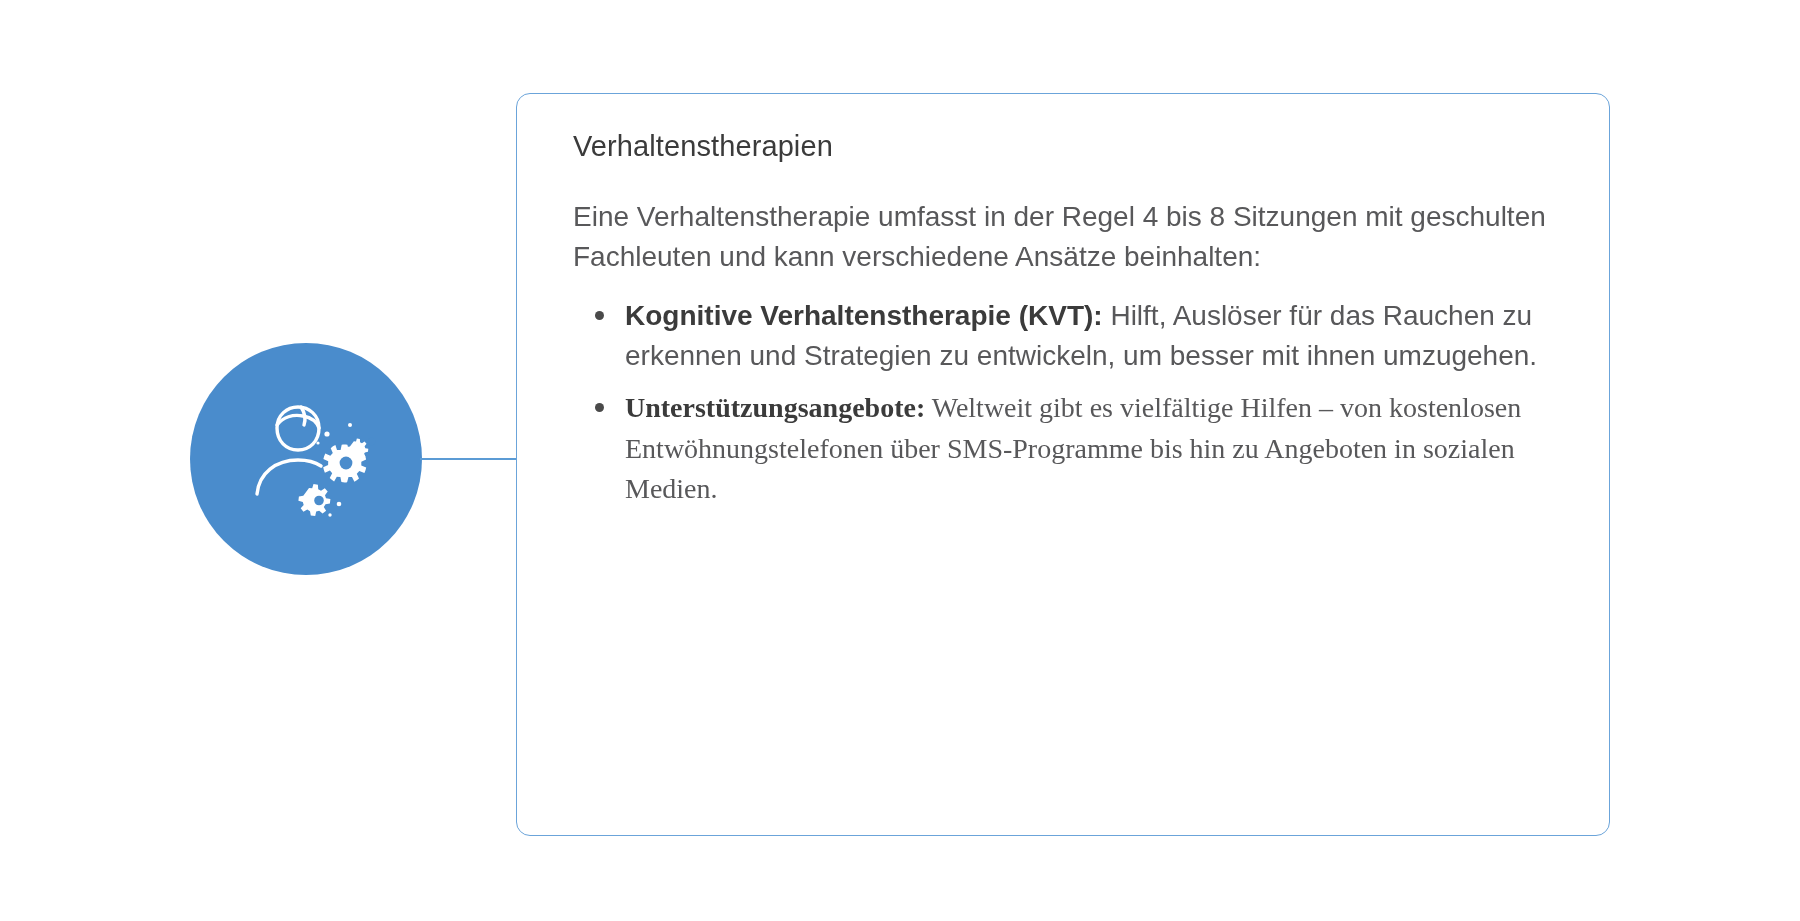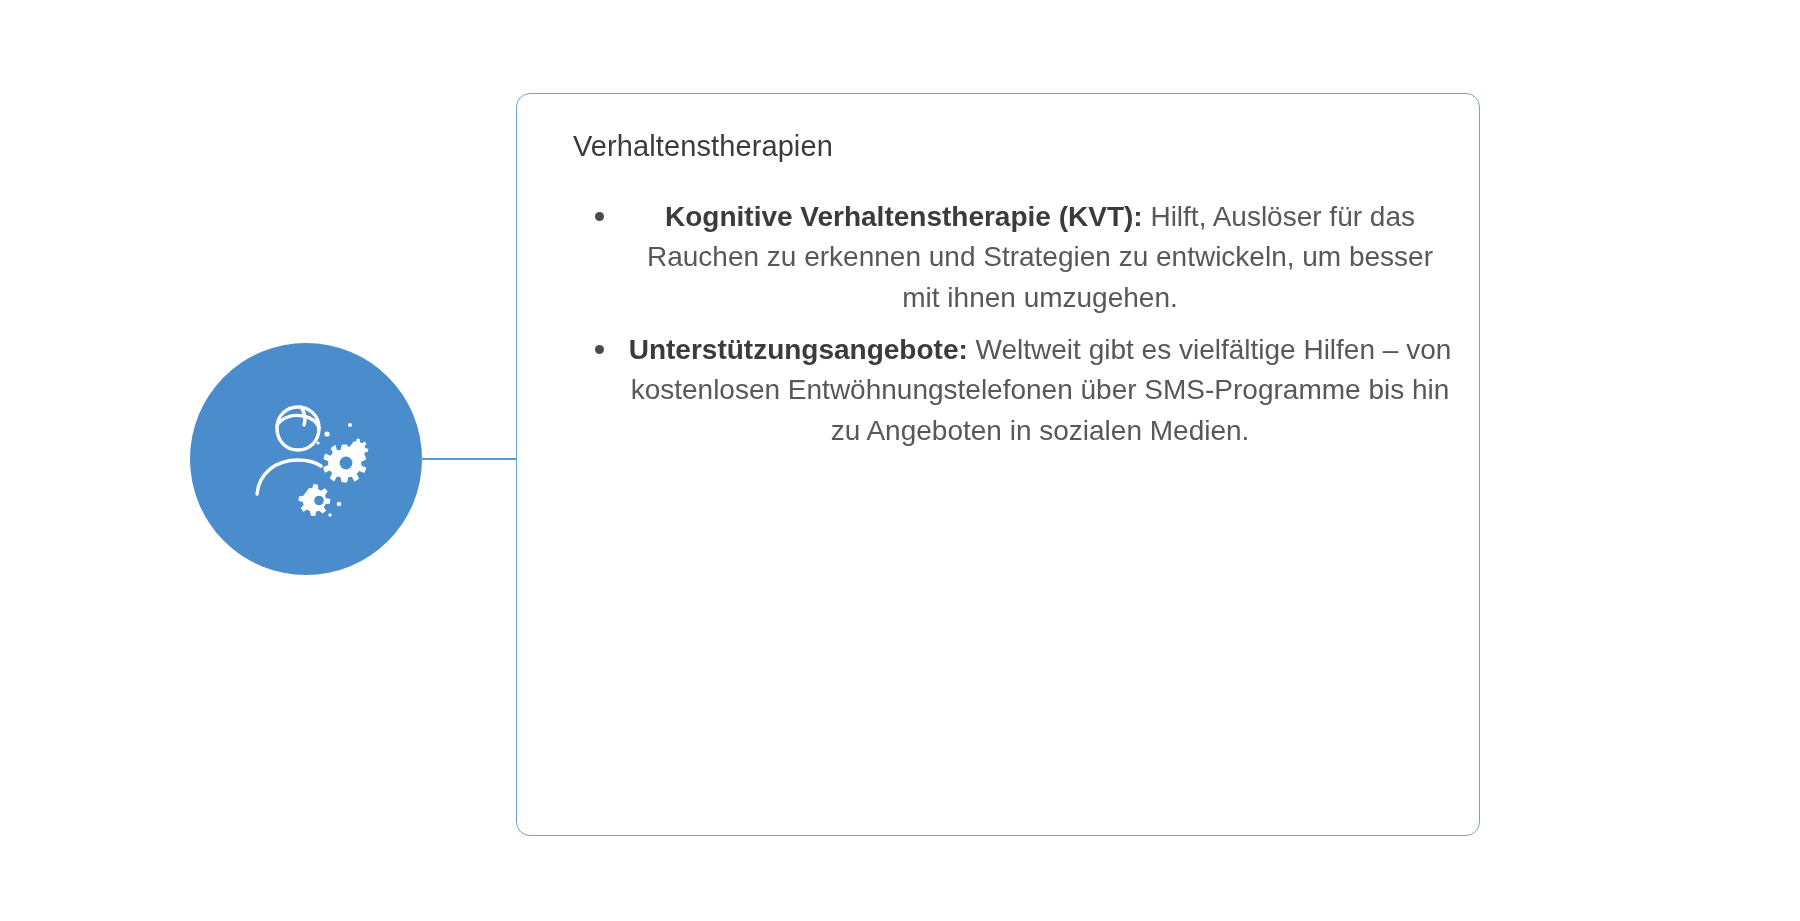--- a/index.html
+++ b/index.html
@@ -46,21 +46,21 @@
     width: 100px;
     height: 2px;
     background: #5b9bd5;
   }
 
   
   .card {
     position: absolute;
     left: 516px;
     top: 93px;
-    width: 964px;
+    width: 1094px;
     height: 743px;
     box-sizing: border-box;
     border: 1.5px solid #6ba4da;
     border-radius: 14px;
     background: #ffffff;
     padding: 36px 24px 30px 56px;
   }
 
   .card-title {
     font-size: 29px;
@@ -83,24 +83,24 @@
     padding: 0;
     list-style: none;
   }
   ul.bullets li {
     position: relative;
     font-size: 28px;
     line-height: 1.44;
     color: #58585a;
     padding-left: 52px;
     margin-bottom: 12px;
-    text-align: center;
   }
   ul.bullets li:last-child {
     margin-bottom: 4px;
+    font-family: Liberation Serif, serif;
   }
   ul.bullets li .dot {
     position: absolute;
     left: 22px;
     top: 15px;
     width: 9px;
     height: 9px;
     border-radius: 50%;
     background: #4a4a4a;
   }
@@ -145,20 +145,21 @@
         <circle cx="108" cy="120" r="2.3"></circle>
         <circle cx="99" cy="131" r="1.7"></circle>
       </g>
     </svg>
   </div>
 
   <div class="connector"></div>
 
   <div class="card">
     <h2 class="card-title">Verhaltenstherapien</h2>
+    <p class="card-intro">Eine Verhaltenstherapie umfasst in der Regel 4 bis 8 Sitzungen mit geschulten Fachleuten und kann verschiedene Ansätze beinhalten:</p>
     <ul class="bullets">
       <li>
         <span class="dot"></span><span class="lead">Kognitive Verhaltenstherapie (KVT):</span><span class="rest"> Hilft, Auslöser für das Rauchen zu erkennen und Strategien zu entwickeln, um besser mit ihnen umzugehen.</span>
       </li>
       <li>
         <span class="dot"></span><span class="lead">Unterstützungsangebote:</span><span class="rest"> Weltweit gibt es vielfältige Hilfen – von kostenlosen Entwöhnungstelefonen über SMS-Programme bis hin zu Angeboten in sozialen Medien.</span>
       </li>
     </ul>
   </div>
 

